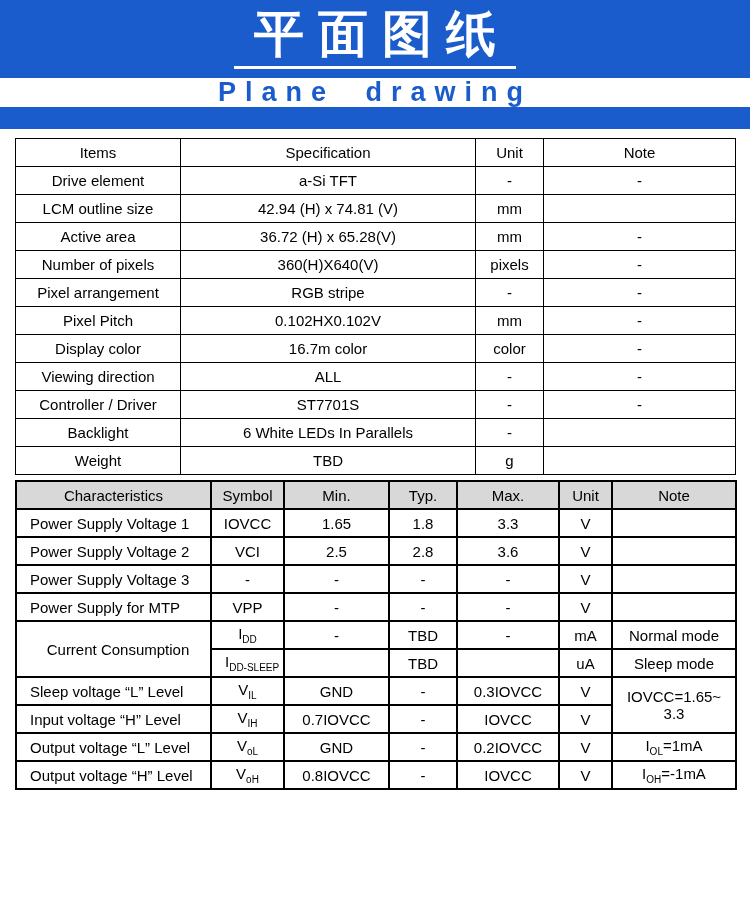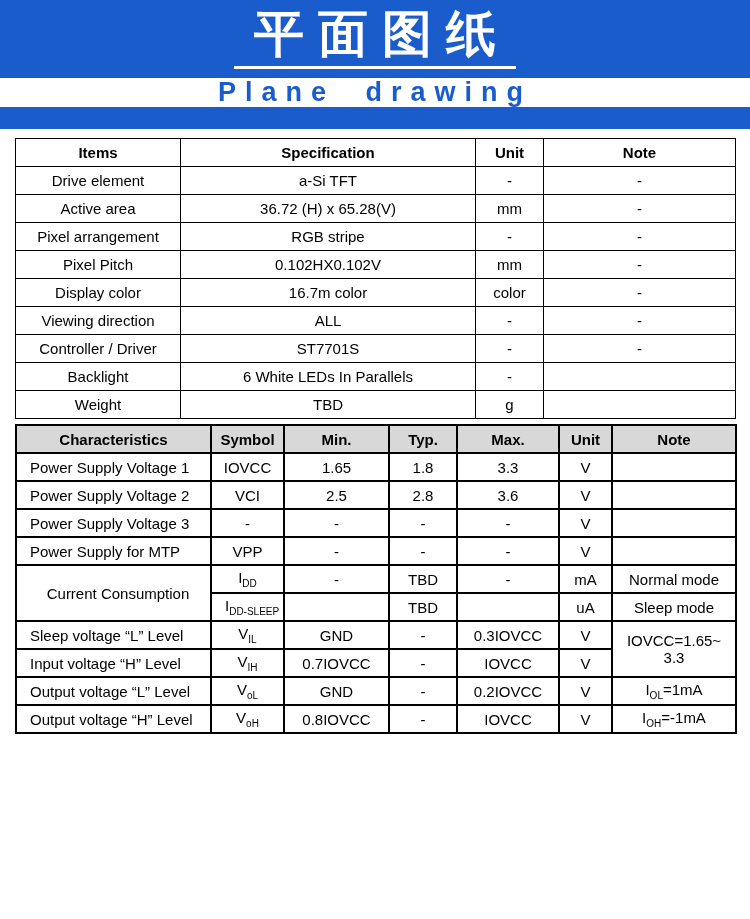--- a/index.html
+++ b/index.html
@@ -51,21 +51,21 @@
   .tables { padding: 9px 15px 0; }
   table { border-collapse: collapse; table-layout: fixed; width: 720px; }
   th, td {
     text-align: center;
     vertical-align: middle;
     font-size: 15px;
     padding: 1px 4px;
     overflow: hidden;
     white-space: nowrap;
   }
-  th { font-weight: bold; }
+  th { font-weight: normal; }
   sub { font-size: 10px; }
   .t1 { margin-bottom: 5px; }
   .t1 th, .t1 td { border: 1px solid #000; height: 28px; }
   .t2 th, .t2 td { border: 2px solid #000; height: 28px; }
   .t2 thead th { background: var(--gray, #d8d8d8); }
   .t2 tbody td:first-child { text-align: left; padding-left: 13px; }
 </style>
 </head>
 <body>
 
@@ -97,23 +97,35 @@
         </tr>
       </thead>
       <tbody>
         <tr>
           <td>Drive element</td>
           <td>a-Si TFT</td>
           <td>-</td>
           <td>-</td>
         </tr>
         <tr>
+          <td>LCM outline size</td>
+          <td>42.94 (H) x 74.81 (V)</td>
+          <td>mm</td>
+          <td></td>
+        </tr>
+        <tr>
           <td>Active area</td>
           <td>36.72 (H) x 65.28(V)</td>
           <td>mm</td>
+          <td>-</td>
+        </tr>
+        <tr>
+          <td>Number of pixels</td>
+          <td>360(H)X640(V)</td>
+          <td>pixels</td>
           <td>-</td>
         </tr>
         <tr>
           <td>Pixel arrangement</td>
           <td>RGB stripe</td>
           <td>-</td>
           <td>-</td>
         </tr>
         <tr>
           <td>Pixel Pitch</td>

